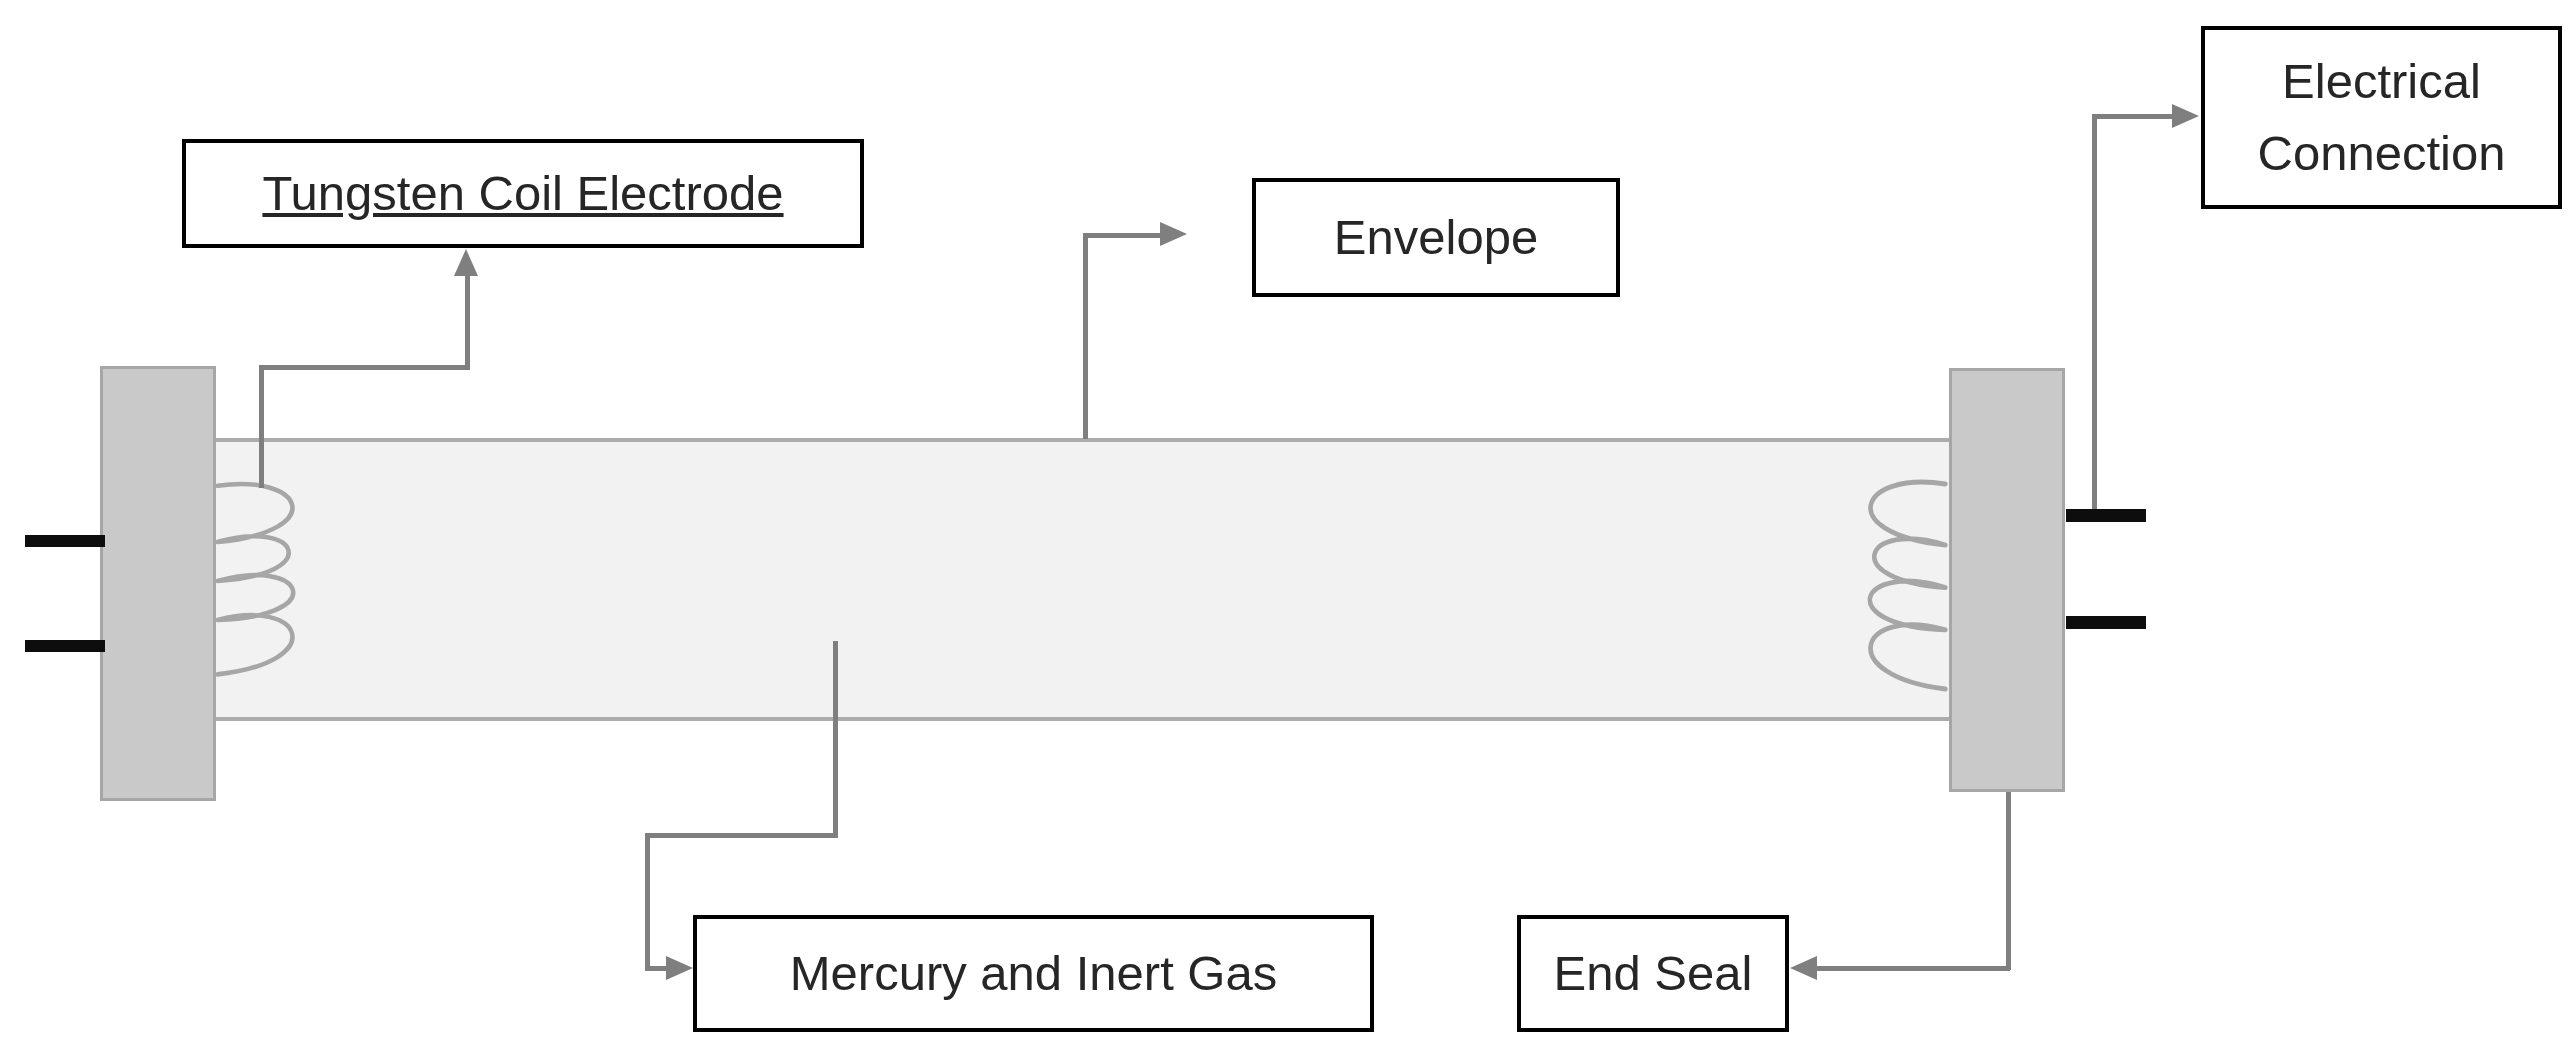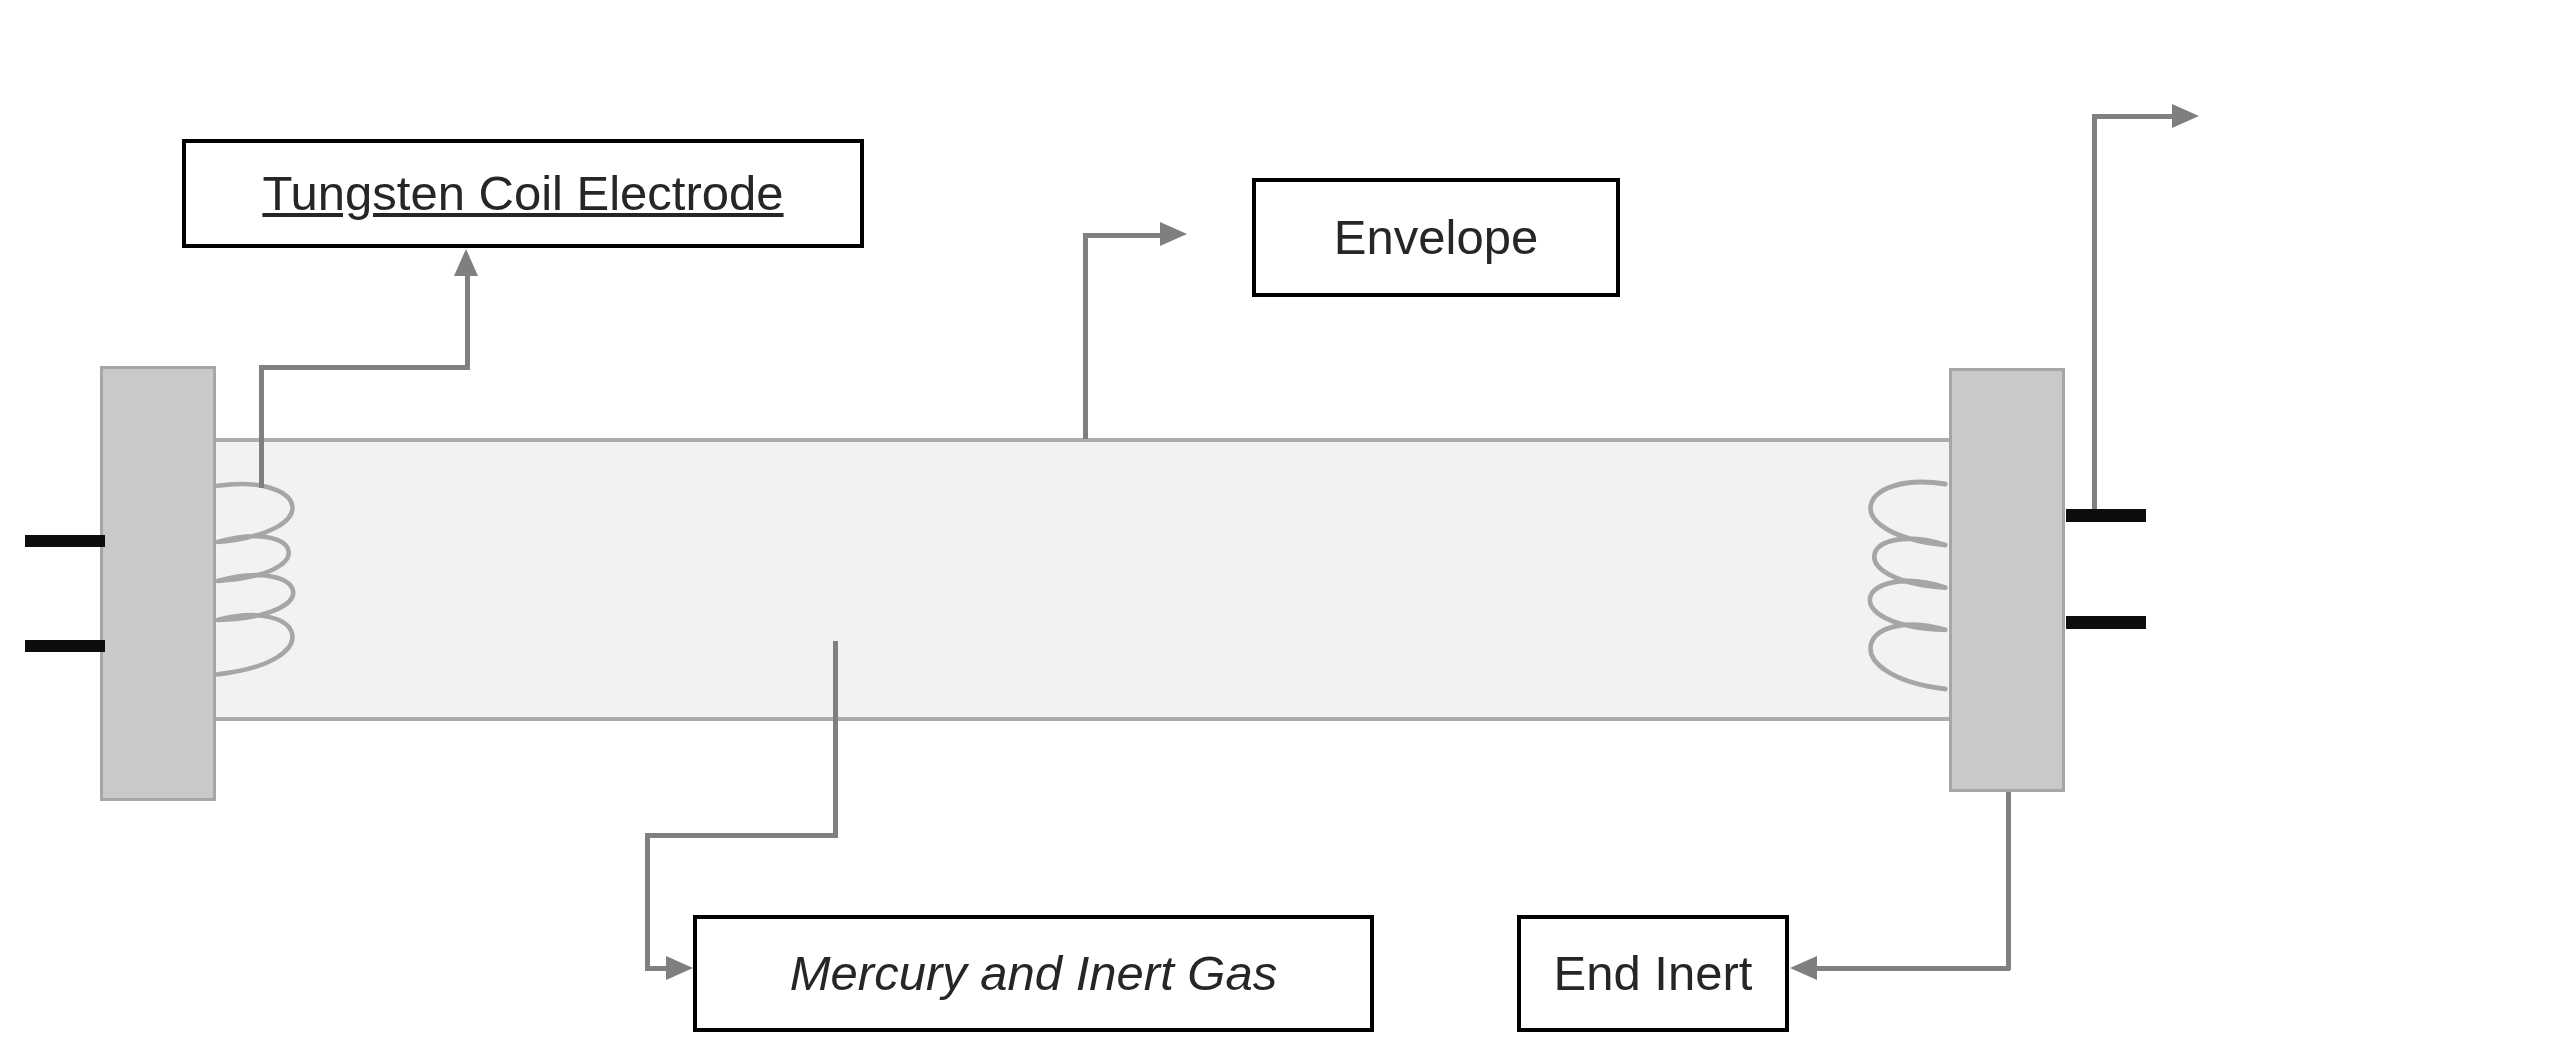--- a/index.html
+++ b/index.html
@@ -57,21 +57,21 @@
     box-sizing:border-box;
     display:flex;align-items:center;justify-content:center;
     text-align:center;
     color:#262626;
     font-size:49px;line-height:1.45;
     white-space:normal;
   }
   .label-box.tungsten{left:182px;top:139px;width:682px;height:109px;text-decoration:underline;}
   .label-box.envelope{left:1252px;top:178px;width:368px;height:119px;}
   .label-box.electrical{left:2201px;top:26px;width:361px;height:183px;padding:0 18px;}
-  .label-box.mercury{left:693px;top:915px;width:681px;height:117px;font-style:italic;}
+  .label-box.mercury{left:693px;top:915px;width:681px;height:117px;}
   .label-box.endseal{left:1517px;top:915px;width:272px;height:117px;}
 </style>
 </head>
 <body>
 
 <div class="stage">
 
   <div class="abs tube"></div>
 
   <svg class="abs coil left" width="104" height="194" viewBox="0 0 114 214" preserveAspectRatio="none">
@@ -123,21 +123,24 @@
   <div class="abs pin l2"></div>
   <div class="abs pin r1"></div>
   <div class="abs pin r2"></div>
 
   <div class="abs label-box tungsten">
     <span>Tungsten Coil Electrode</span>
   </div>
   <div class="abs label-box envelope">
     <span>Envelope</span>
   </div>
+  <div class="abs label-box electrical">
+    <span>Electrical Connection</span>
+  </div>
   <div class="abs label-box mercury">
     <span>Mercury and Inert Gas</span>
   </div>
   <div class="abs label-box endseal">
-    <span>End Inert</span>
+    <span>End Seal</span>
   </div>
 
 </div>
 
 
 </body></html>

